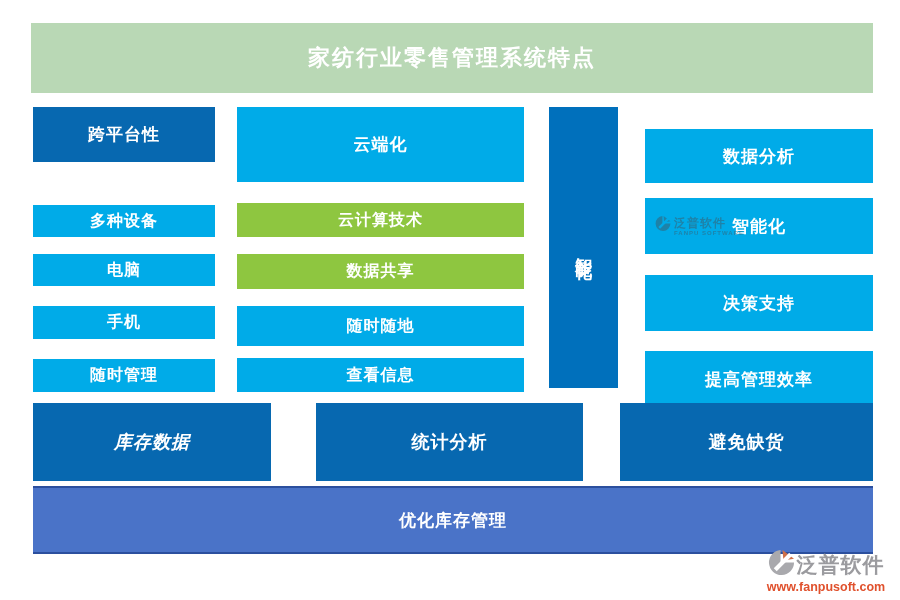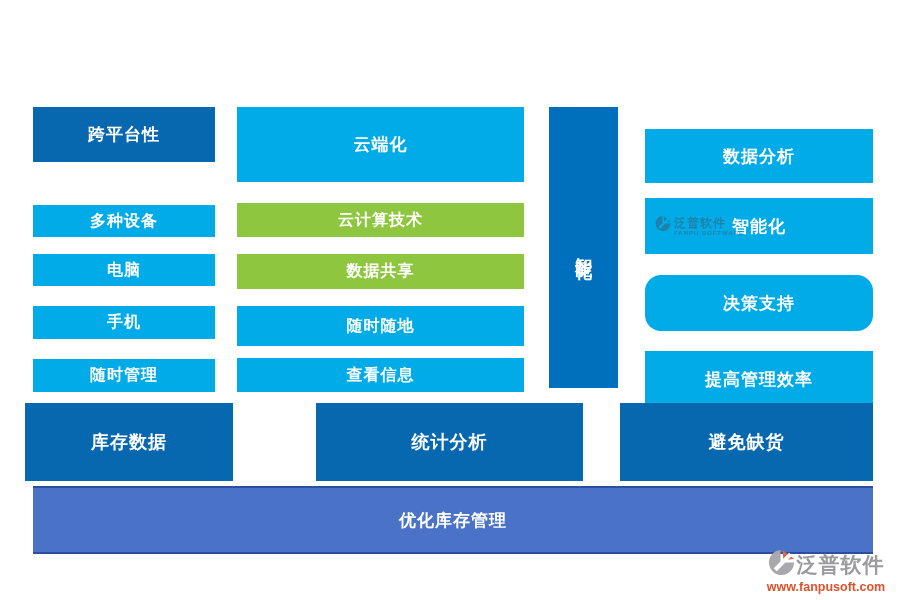--- a/index.html
+++ b/index.html
@@ -55,26 +55,26 @@
     writing-mode: vertical-rl;
     text-orientation: upright;
     letter-spacing: 3px;
     font-size: 17px;
   }
 
   
   .col-r { left: 645px; width: 228px; font-size: 17px; margin-top: 21px; }
   #r1 { top: 108px; height: 54px; }
   #r2 { top: 177px; height: 56px; }
-  #r3 { top: 254px; height: 56px; border-radius: 16px; }
+  #r3 { top: 254px; height: 56px; }
   #r4 { top: 330px; height: 56px; }
 
   
   .row-b { top: 403px; height: 78px; font-size: 18px; }
-  #d1 { left: 25px;  width: 208px; }
+  #d1 { left: 33px;  width: 238px; font-style: italic; }
   #d2 { left: 316px; width: 267px; }
   #d3 { left: 620px; width: 253px; }
 
   #footer-banner {
     left: 33px; top: 486px; width: 840px; height: 68px;
     background: var(--footer_blue);
     border-top: 2px solid var(--footer_border);
     border-bottom: 2px solid var(--footer_border);
     font-size: 17px;
   }
@@ -110,20 +110,21 @@
     font-size: 12.5px; font-weight: bold;
     margin-top: 2px;
     text-shadow: 0 1px 0 #ffffff;
   }
 </style>
 </head>
 <body>
 
 <div id="canvas">
 
+  <div class="box" id="title-banner">家纺行业零售管理系统特点</div>
 
   <div class="box dark col-l" id="l1">跨平台性</div>
   <div class="box light col-l" id="l2">多种设备</div>
   <div class="box light col-l" id="l3">电脑</div>
   <div class="box light col-l" id="l4">手机</div>
   <div class="box light col-l" id="l5">随时管理</div>
 
   <div class="box light col-m" id="m1">云端化</div>
   <div class="box green col-m" id="m2">云计算技术</div>
   <div class="box green col-m" id="m3">数据共享</div>

